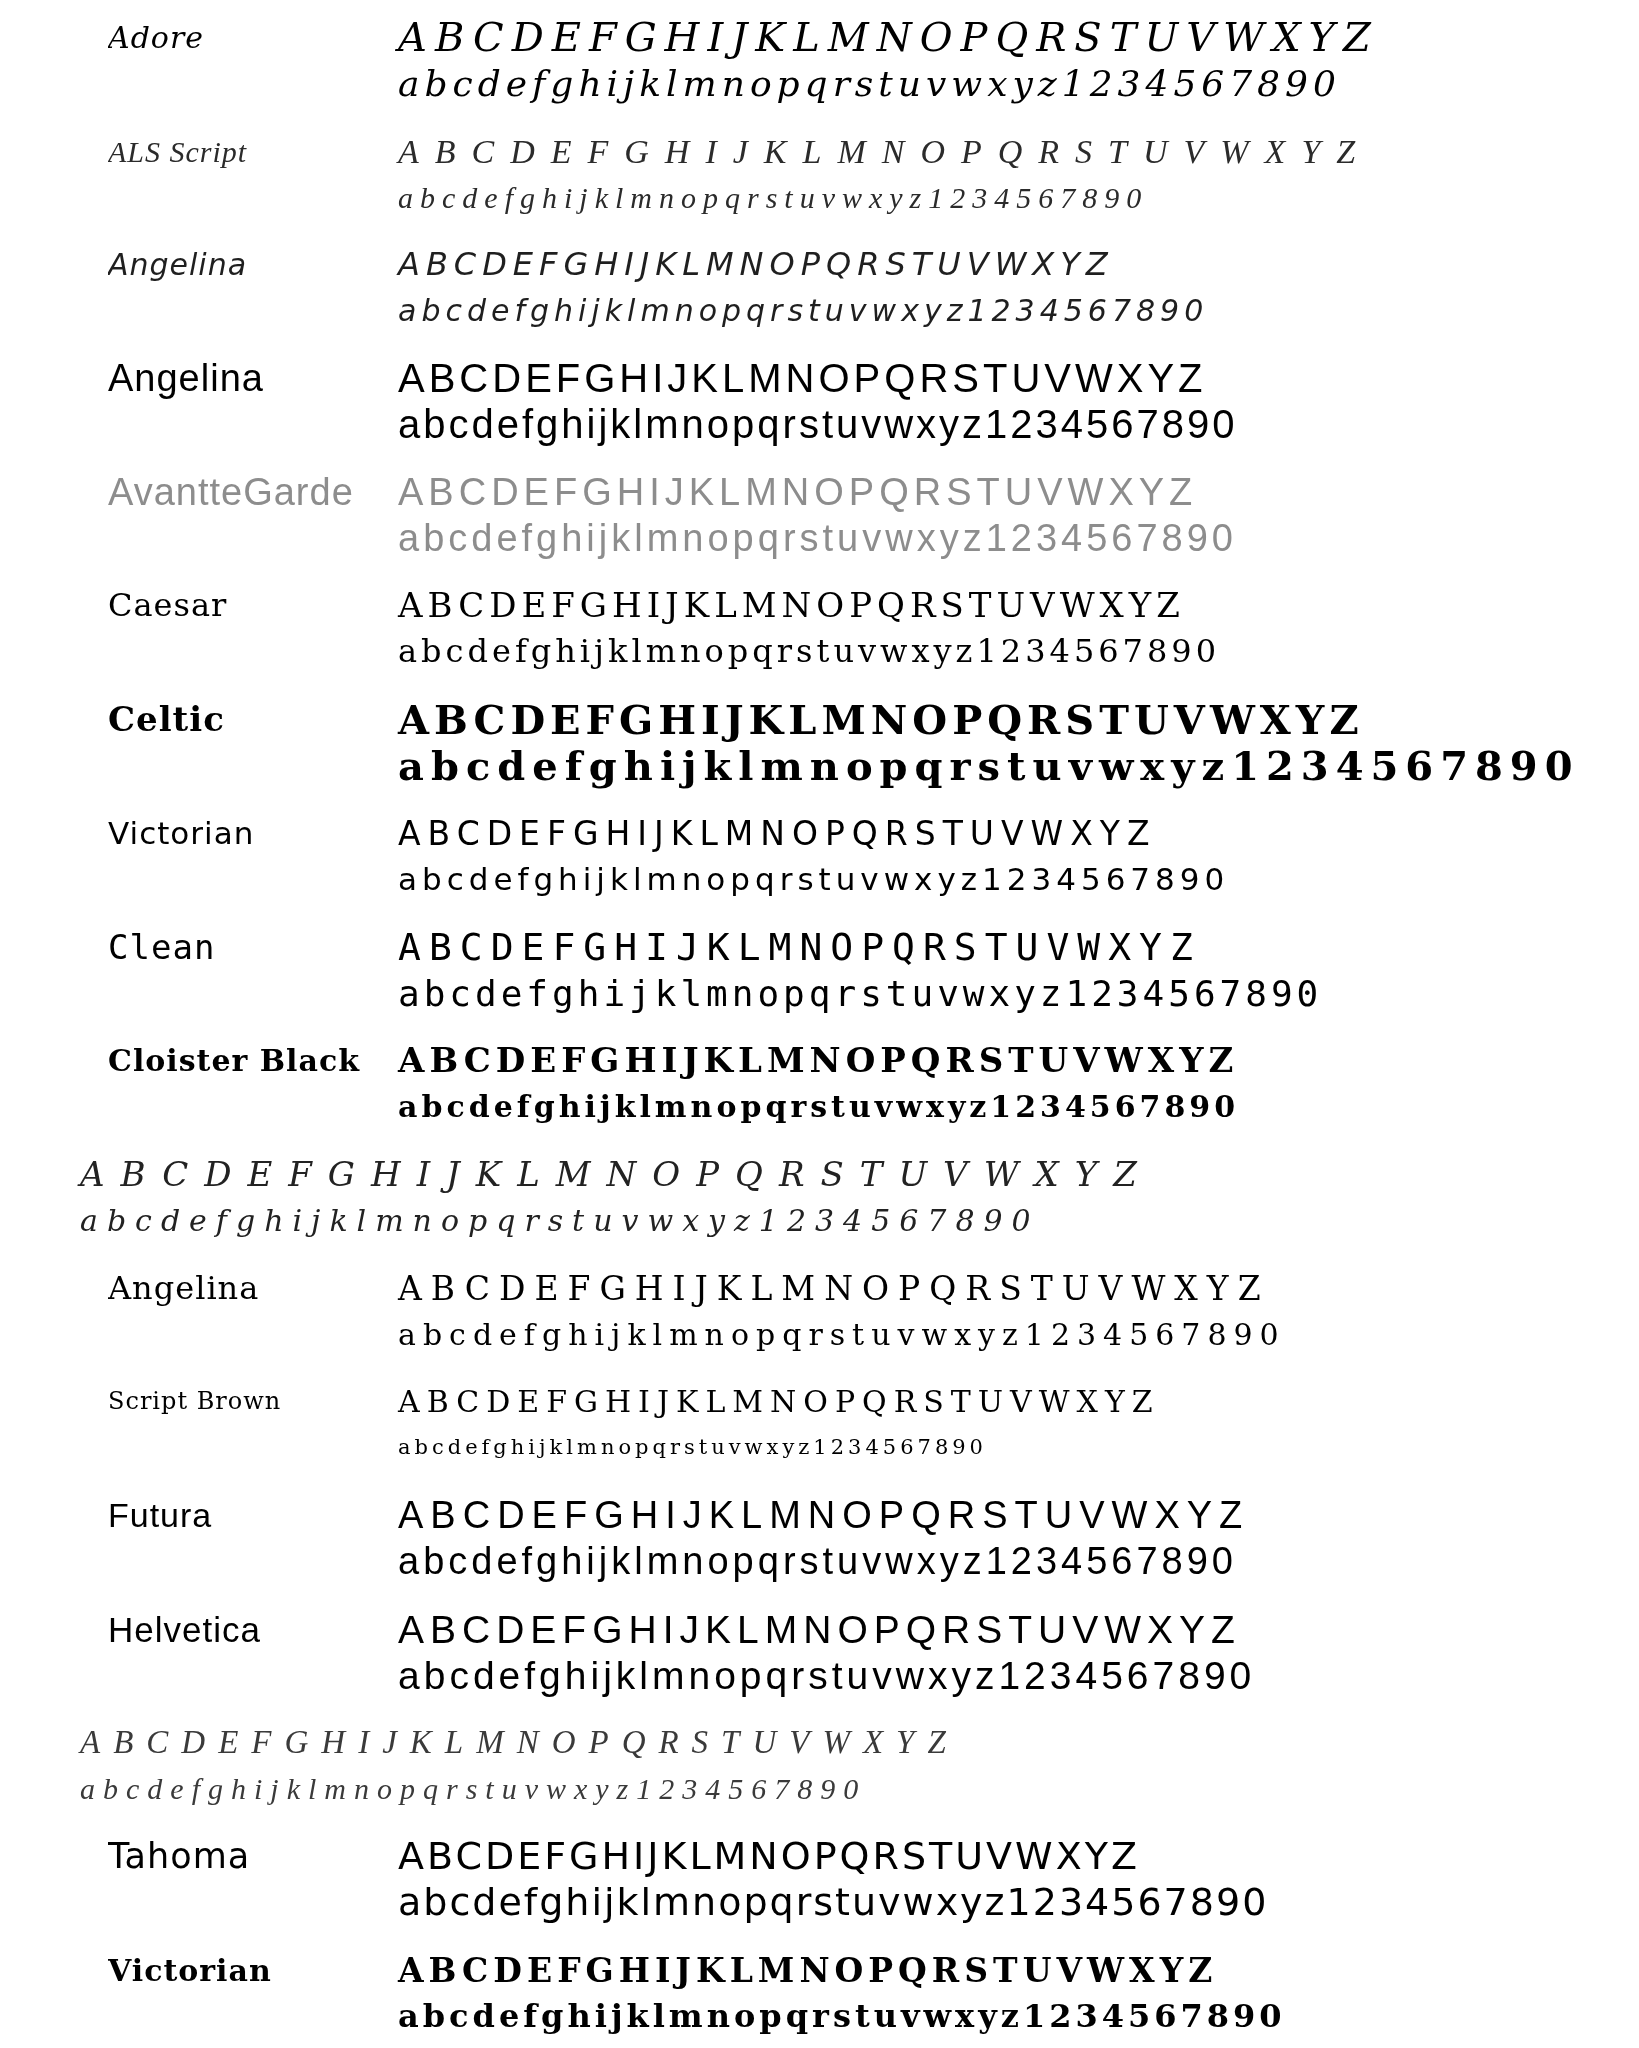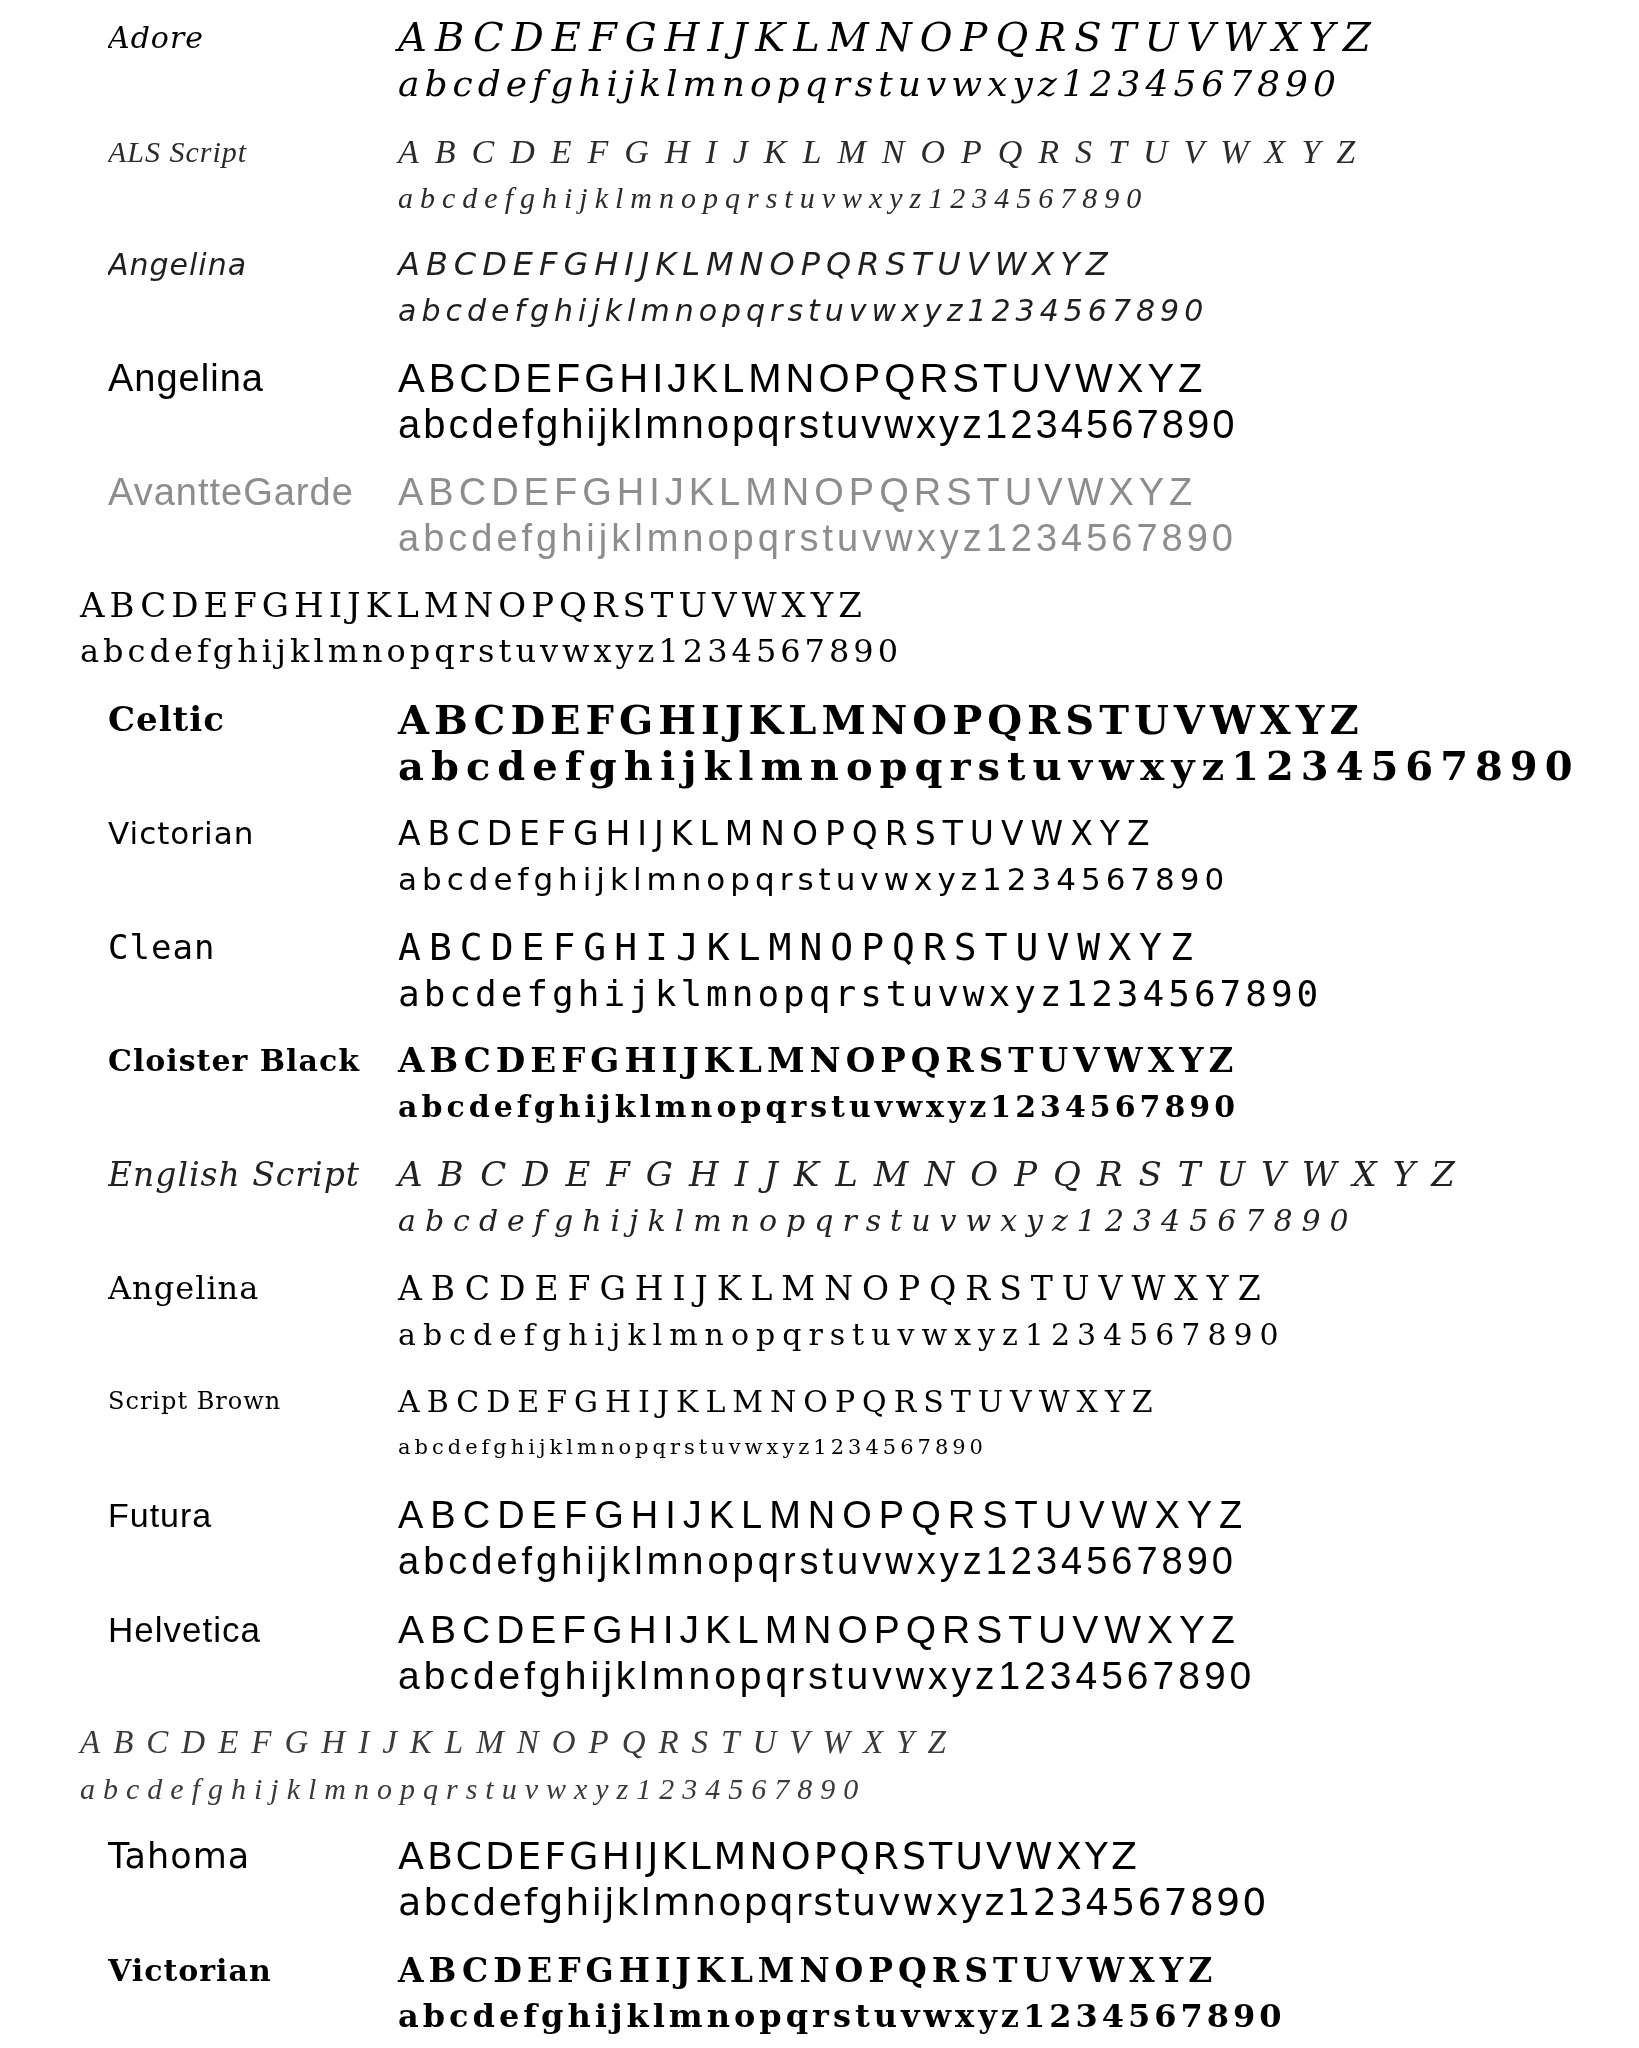--- a/index.html
+++ b/index.html
@@ -107,20 +107,21 @@
     </div>
   </div>
     <div class="font-row s-sans-thin-gray" style="--clr: #8d8d8d;">
     <div class="font-label">AvantteGarde</div>
     <div class="font-samples">
       <div class="sample-upper">ABCDEFGHIJKLMNOPQRSTUVWXYZ</div>
       <div class="sample-lower">abcdefghijklmnopqrstuvwxyz1234567890</div>
     </div>
   </div>
     <div class="font-row s-serif-roman">
+    <div class="font-label">Caesar</div>
     <div class="font-samples">
       <div class="sample-upper">ABCDEFGHIJKLMNOPQRSTUVWXYZ</div>
       <div class="sample-lower">abcdefghijklmnopqrstuvwxyz1234567890</div>
     </div>
   </div>
     <div class="font-row s-uncial-bold">
     <div class="font-label">Celtic</div>
     <div class="font-samples">
       <div class="sample-upper">ABCDEFGHIJKLMNOPQRSTUVWXYZ</div>
       <div class="sample-lower">abcdefghijklmnopqrstuvwxyz1234567890</div>
@@ -141,21 +142,20 @@
     </div>
   </div>
     <div class="font-row s-blackletter">
     <div class="font-label">Cloister Black</div>
     <div class="font-samples">
       <div class="sample-upper">ABCDEFGHIJKLMNOPQRSTUVWXYZ</div>
       <div class="sample-lower">abcdefghijklmnopqrstuvwxyz1234567890</div>
     </div>
   </div>
     <div class="font-row s-script-copperplate">
-    <div class="font-label">English Script</div>
     <div class="font-samples">
       <div class="sample-upper">ABCDEFGHIJKLMNOPQRSTUVWXYZ</div>
       <div class="sample-lower">abcdefghijklmnopqrstuvwxyz1234567890</div>
     </div>
   </div>
     <div class="font-row s-serif-decorative">
     <div class="font-label">Angelina</div>
     <div class="font-samples">
       <div class="sample-upper">ABCDEFGHIJKLMNOPQRSTUVWXYZ</div>
       <div class="sample-lower">abcdefghijklmnopqrstuvwxyz1234567890</div>

